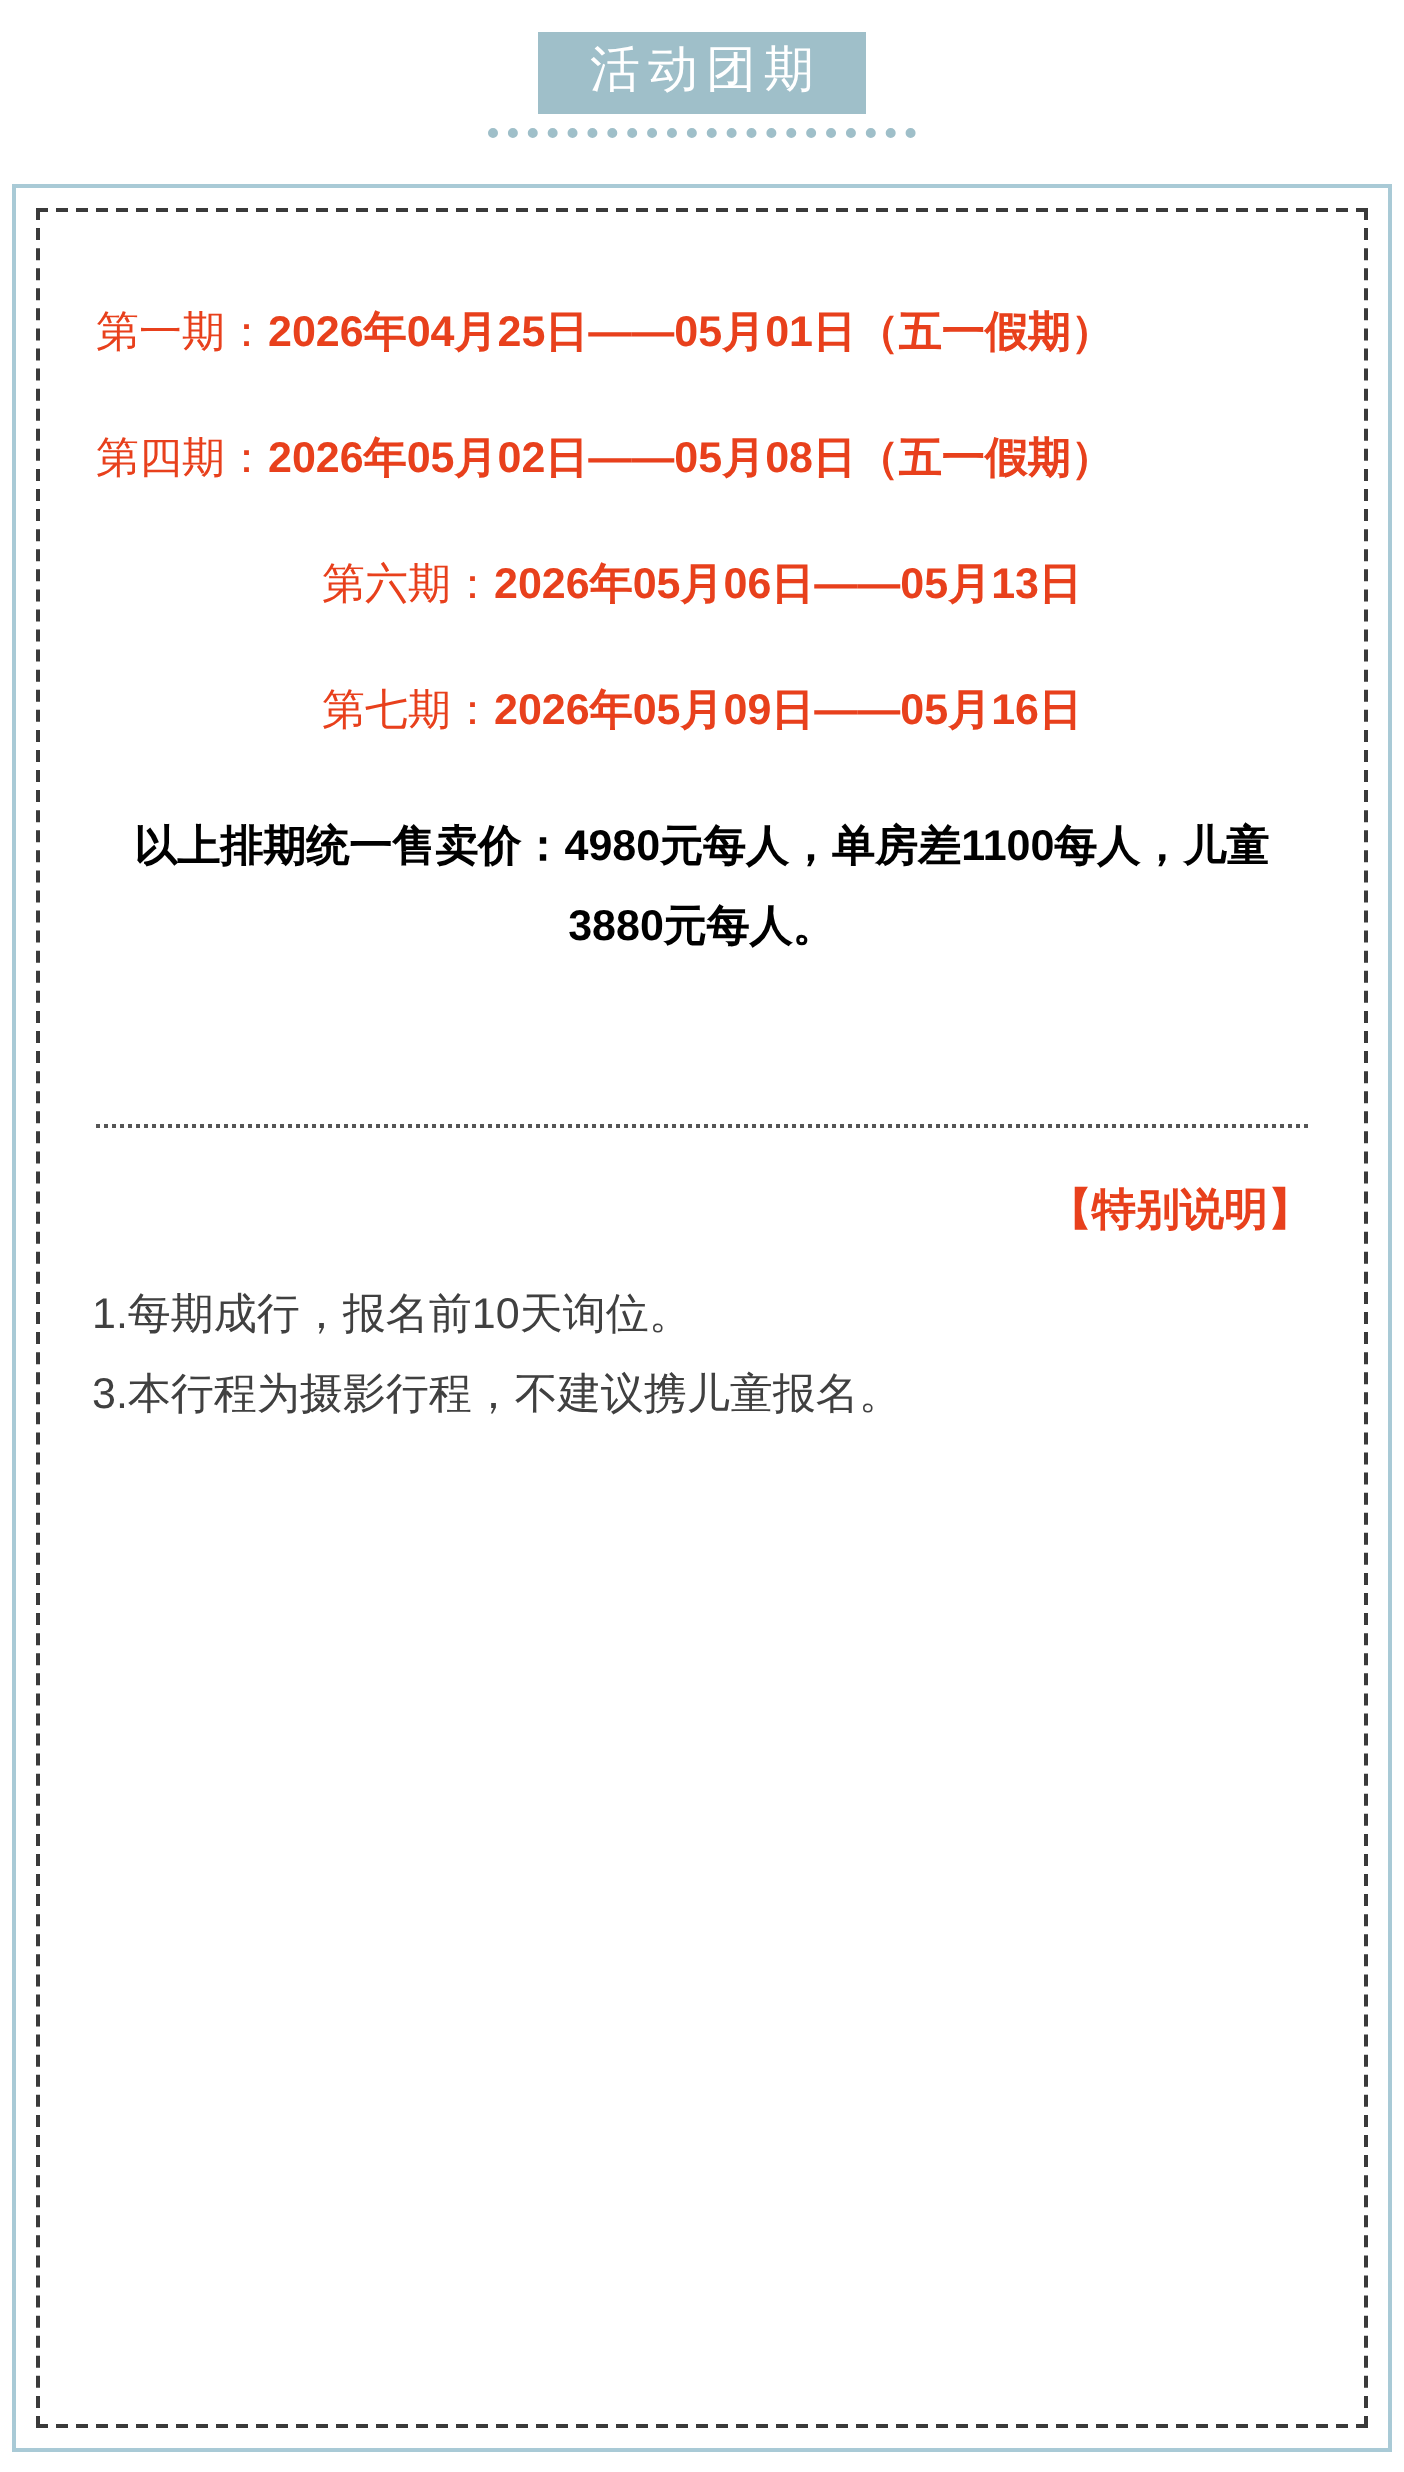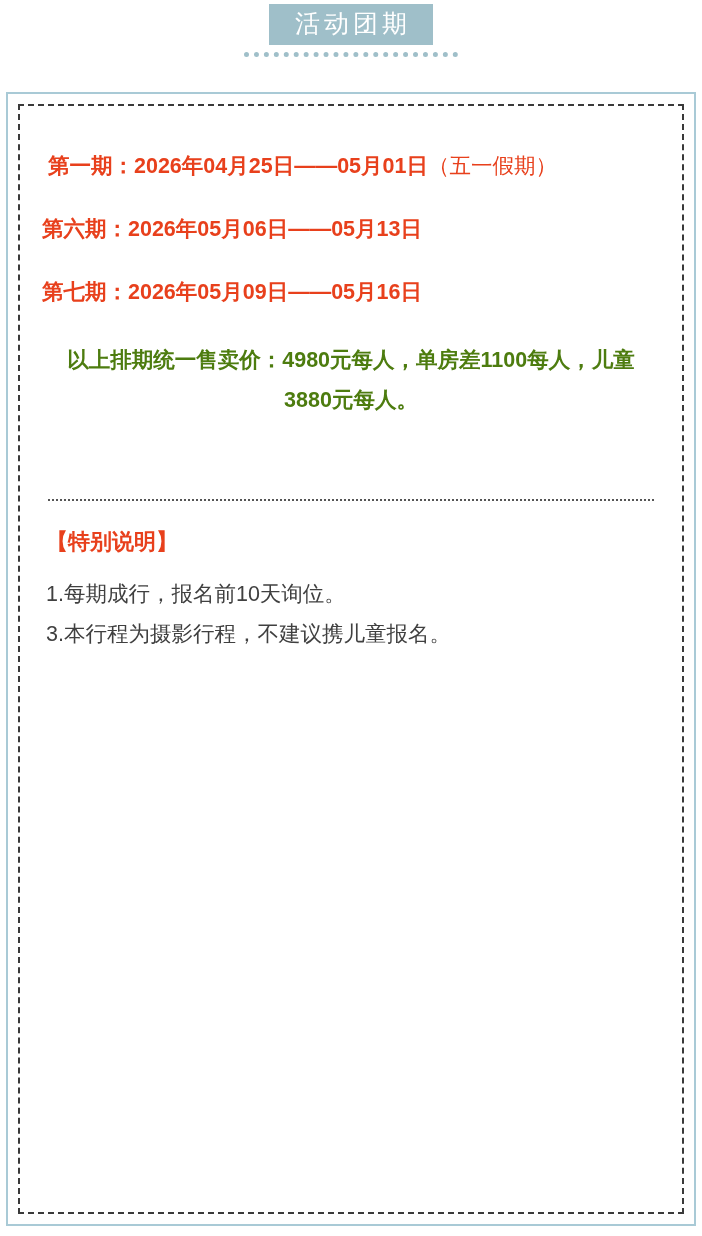--- a/index.html
+++ b/index.html
@@ -11,21 +11,21 @@
   body {
     width: 702px;
     height: 1236px;
     font-family: "Liberation Sans", sans-serif;
     position: relative;
     overflow: hidden;
   }
 
   
   .header {
-    padding-top: 4px;
+    padding-top: 16px;
     display: flex;
     flex-direction: column;
     align-items: center;
   }
   .title-badge {
     background: #9fbfc9;
     color: #ffffff;
     font-size: 25px;
     letter-spacing: 4px;
     padding: 7px 22px 9px 26px;
@@ -65,47 +65,47 @@
   }
   .sched-line {
     color: #e8401c;
     font-size: 21.5px;
     line-height: 1.35;
     margin-bottom: 34px;
     white-space: nowrap;
     font-weight: bold;
   }
   .sched-line.left { text-align: left; padding-left: 6px; }
-  .sched-line.center { }
-  .sched-line .label { font-weight: bold; }
+  .sched-line.center { text-align: center; }
+  .sched-line .label { font-weight: normal; }
   .sched-line .dates { font-weight: bold; }
-  .sched-line .holiday { font-weight: normal; }
+  .sched-line .holiday { font-weight: bold; }
 
   .price-note {
-    color: #4d7c0f;
+    color: #000000;
     font-size: 21.5px;
     font-weight: bold;
     line-height: 1.85;
     text-align: center;
     margin-top: 10px;
     padding: 0 4px;
   }
 
   
   .divider {
     margin: 78px 6px 0 6px;
     border-bottom: 2px dotted #555555;
   }
 
   
   .notes {
     padding: 26px 4px 0 4px;
   }
   .notes-heading {
-    text-align: left;
+    text-align: right;
     color: #e8401c;
     font-size: 22px;
     font-weight: bold;
     margin-bottom: 18px;
   }
   .note-item {
     color: #404040;
     font-size: 21.5px;
     line-height: 1.78;
     margin-bottom: 2px;
@@ -123,20 +123,23 @@
   <div class="card-inner">
 
     <div class="schedule">
 
       <div class="sched-line left">
         <span class="label">第一期：</span><span class="dates">2026年04月25日——05月01日</span><span class="holiday">（五一假期）</span>
       </div>
 
 
 
+      <div class="sched-line left">
+        <span class="label">第四期：</span><span class="dates">2026年05月02日——05月08日</span><span class="holiday">（五一假期）</span>
+      </div>
 
 
       <div class="sched-line center">
         <span class="label">第六期：</span><span class="dates">2026年05月06日——05月13日</span><span class="holiday"></span>
       </div>
 
       <div class="sched-line center">
         <span class="label">第七期：</span><span class="dates">2026年05月09日——05月16日</span><span class="holiday"></span>
       </div>
 

